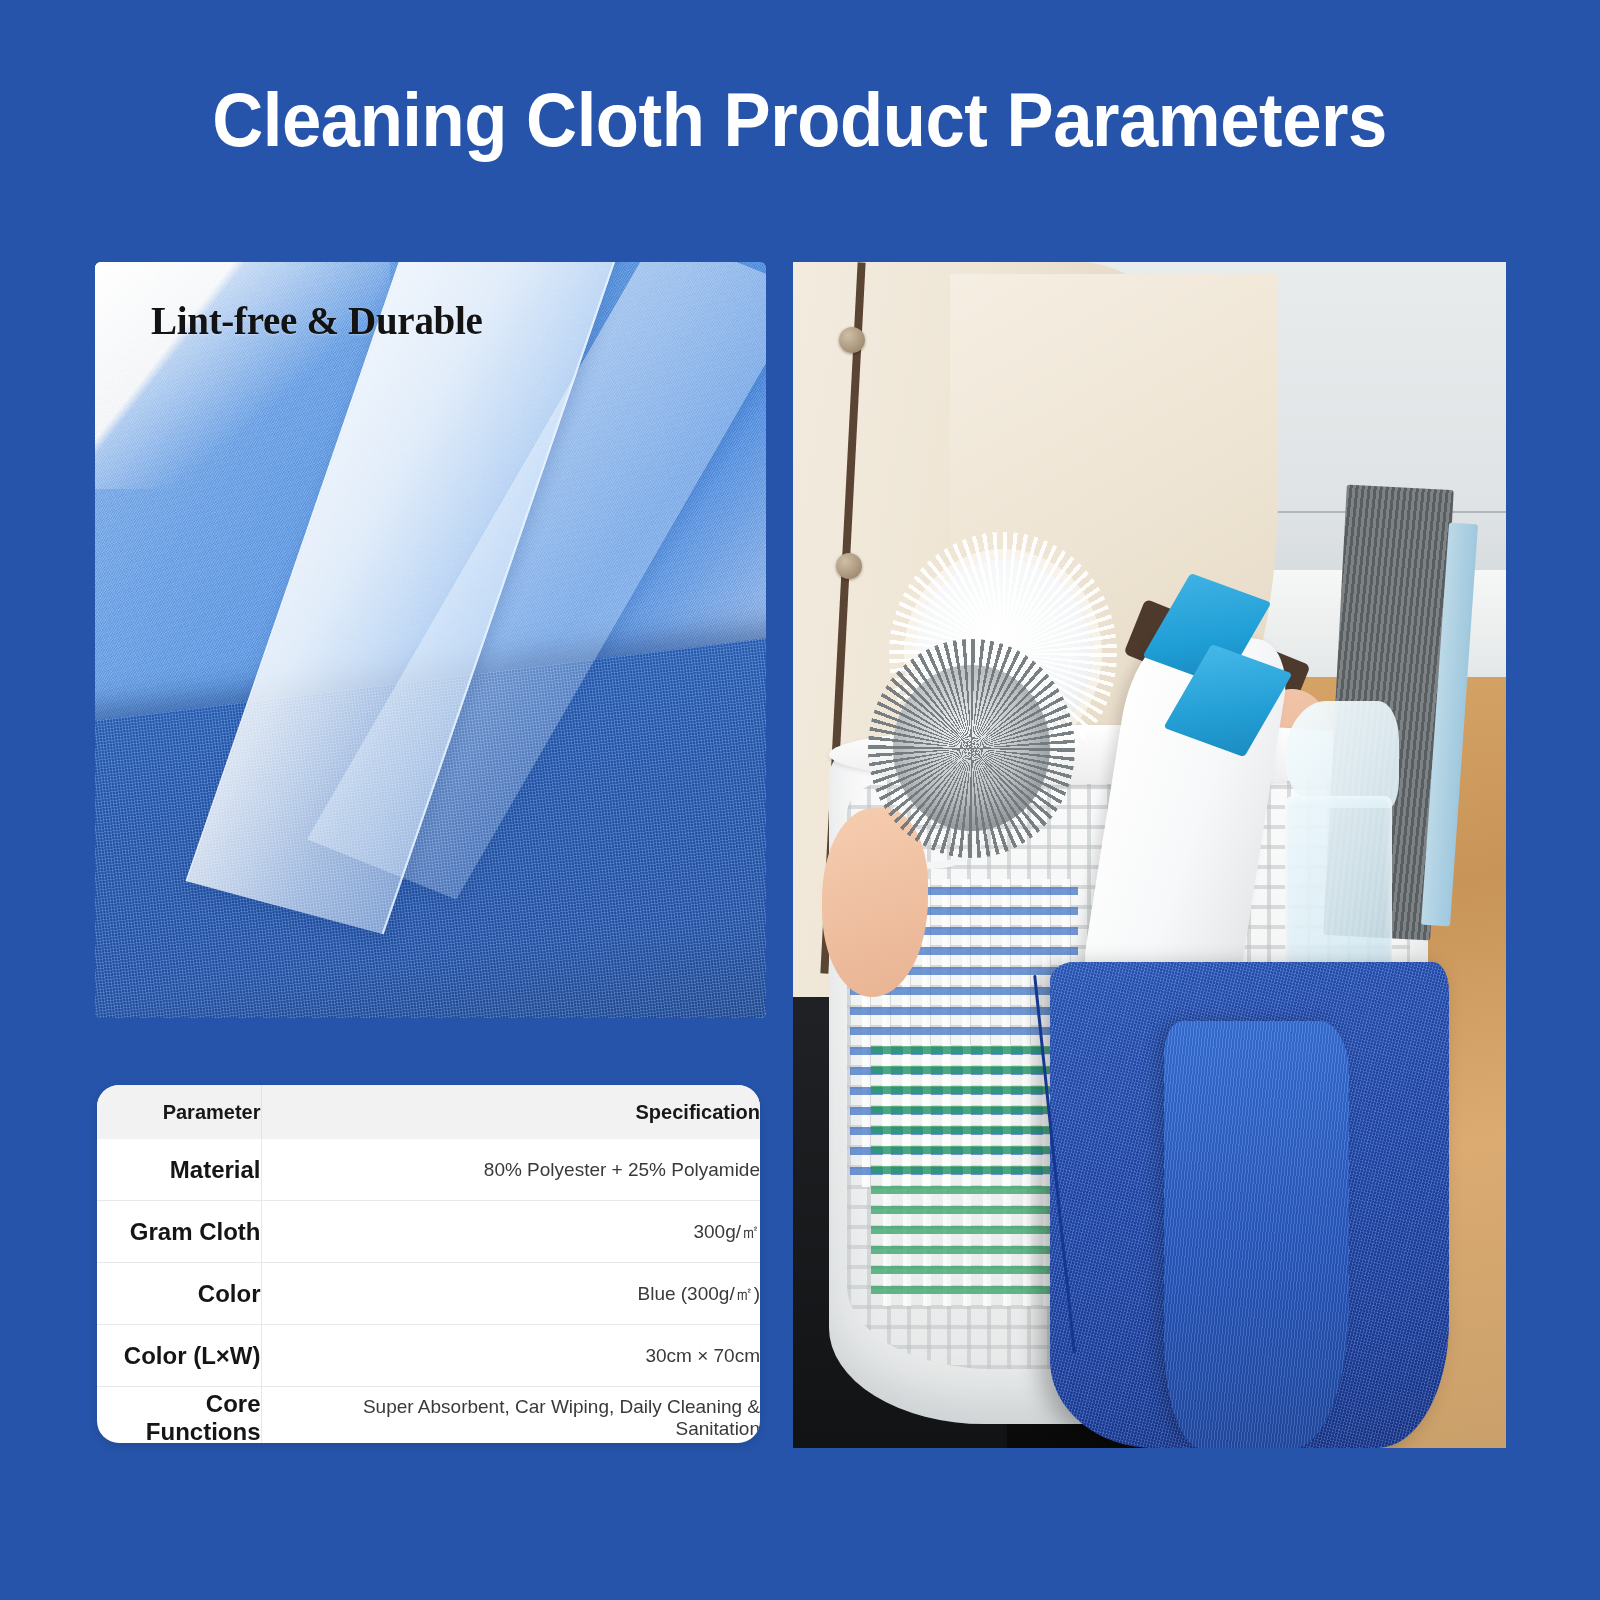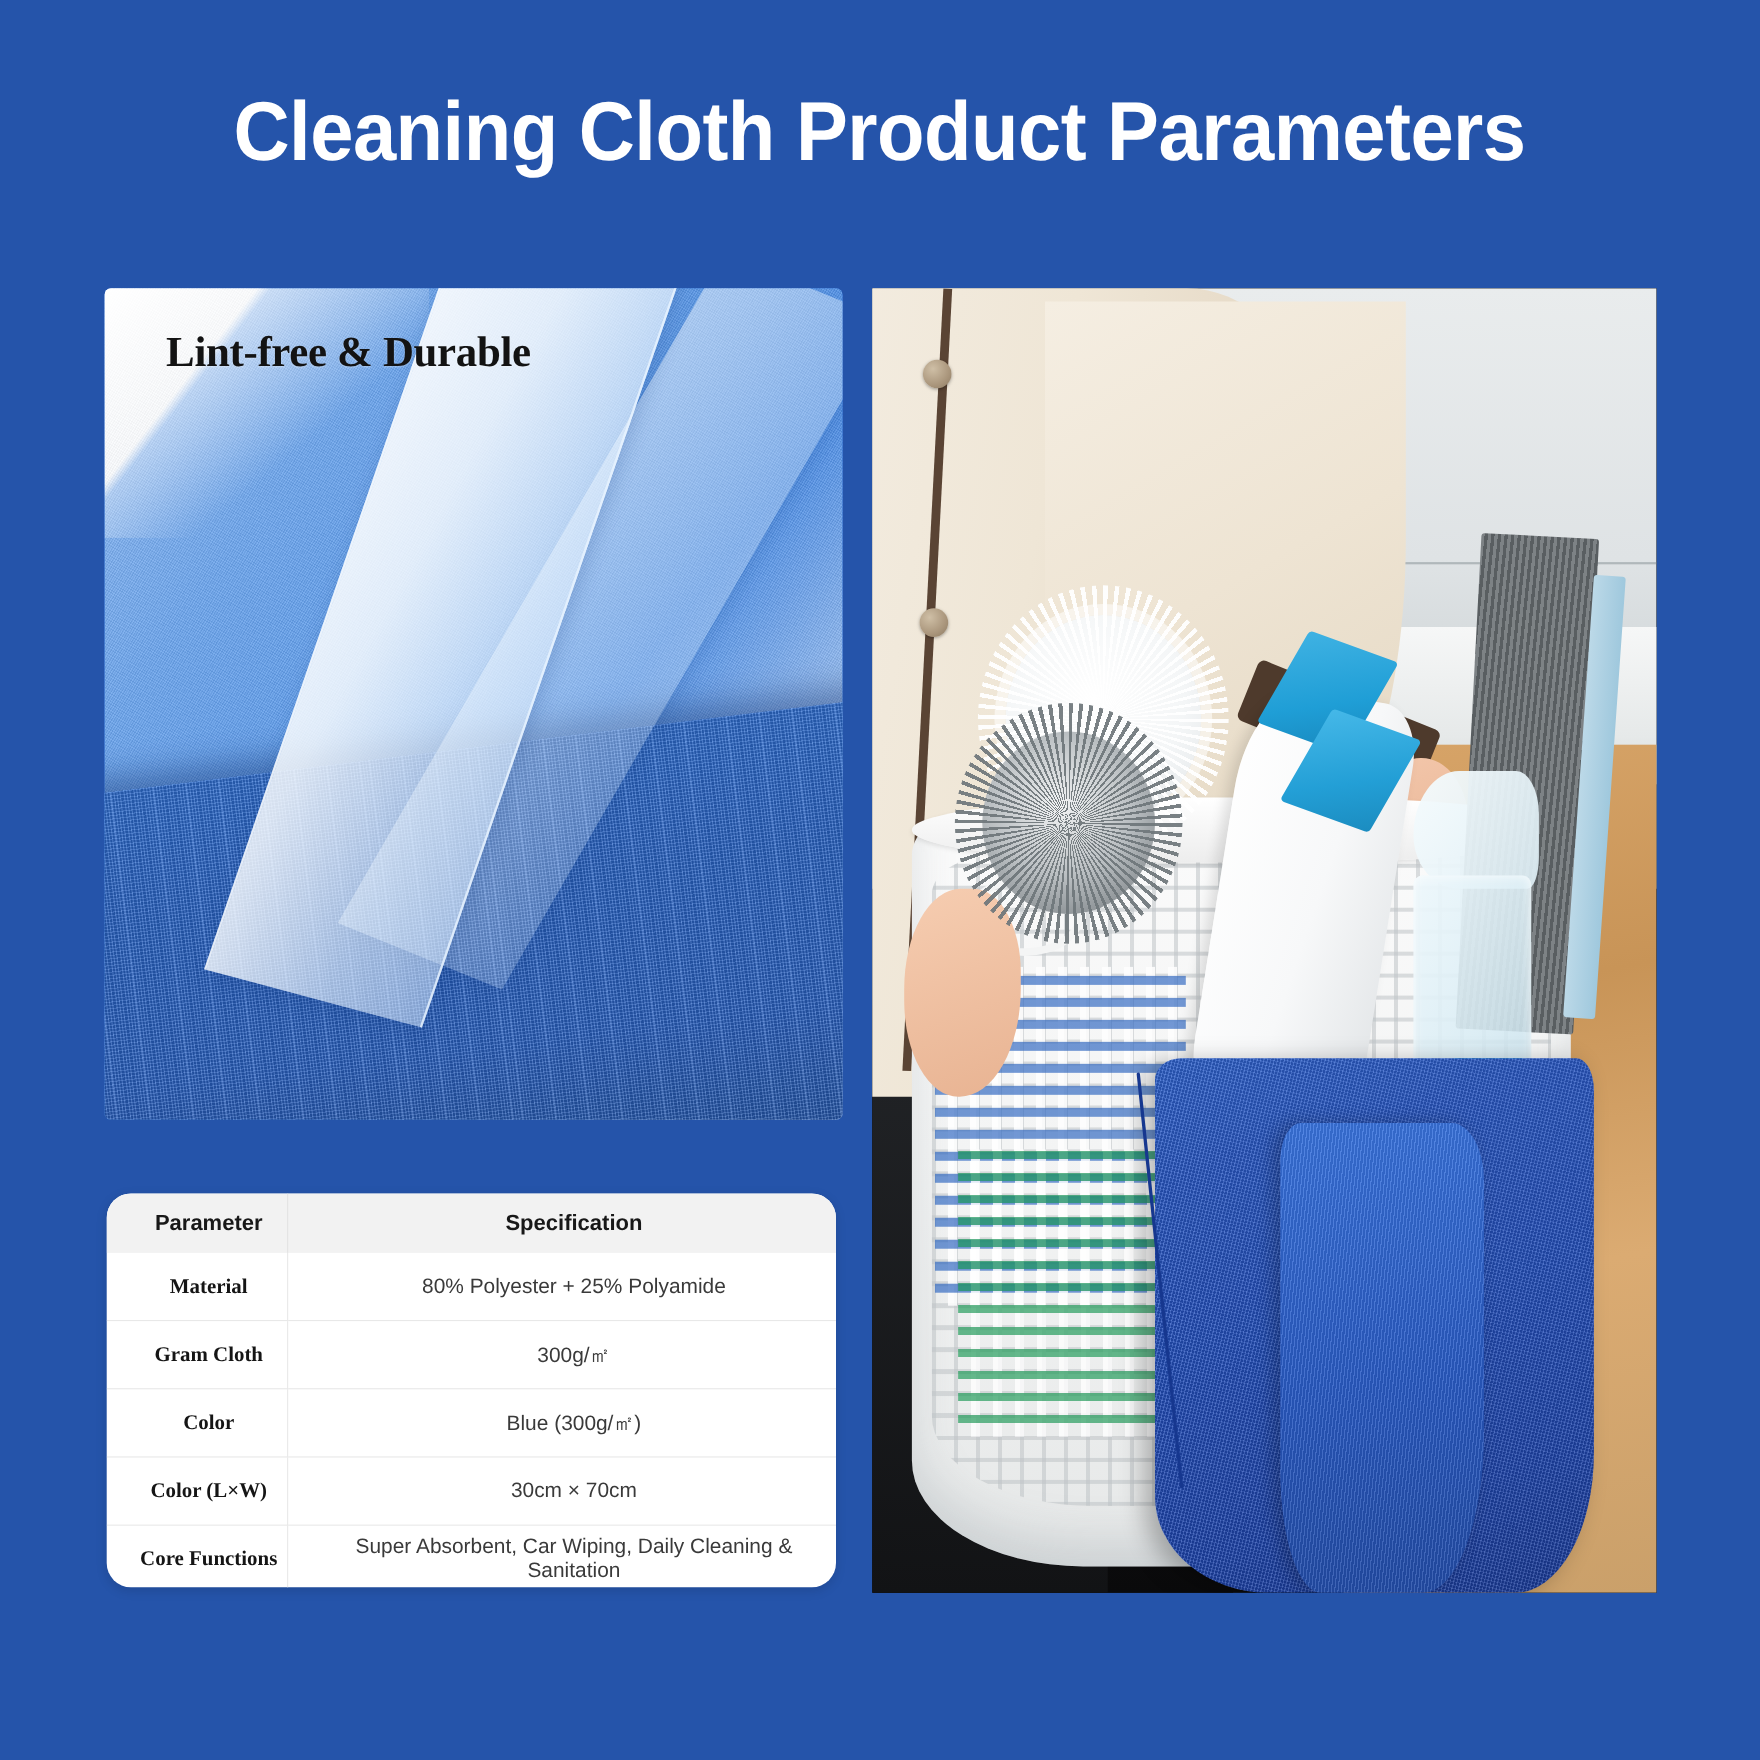--- a/index.html
+++ b/index.html
@@ -507,45 +507,44 @@
     box-shadow: 0 3px 10px rgba(0,0,0,0.12);
   }
   table.spec {
     width: 100%;
     height: 100%;
     border-collapse: collapse;
     table-layout: fixed;
   }
   table.spec th,
   table.spec td {
-    text-align: center;
+    text-align: right;
     vertical-align: middle;
     padding: 0 0 0 22px;
     border-bottom: 1px solid #e8e8e8;
   }
   table.spec tr:last-child th,
   table.spec tr:last-child td {
     border-bottom: none;
   }
   table.spec col.c1 { width: 164px; }
   table.spec thead tr { background: #f2f2f2; }
   table.spec thead th {
     height: 54px;
     font-size: 20px;
     font-weight: bold;
     color: #181818;
     border-bottom: 1px solid #e3e3e3;
   }
   table.spec tbody th {
     height: 61px;
-    font-size: 19px;
+    font-size: 24px;
     font-weight: bold;
     color: #151515;
     border-right: 1px solid #e8e8e8;
-    font-family: Liberation Serif, serif;
   }
   table.spec thead th.h1 {
     border-right: 1px solid #e3e3e3;
   }
   table.spec tbody td {
     font-size: 19px;
     font-weight: normal;
     color: #3a3a3a;
   }
 </style>

